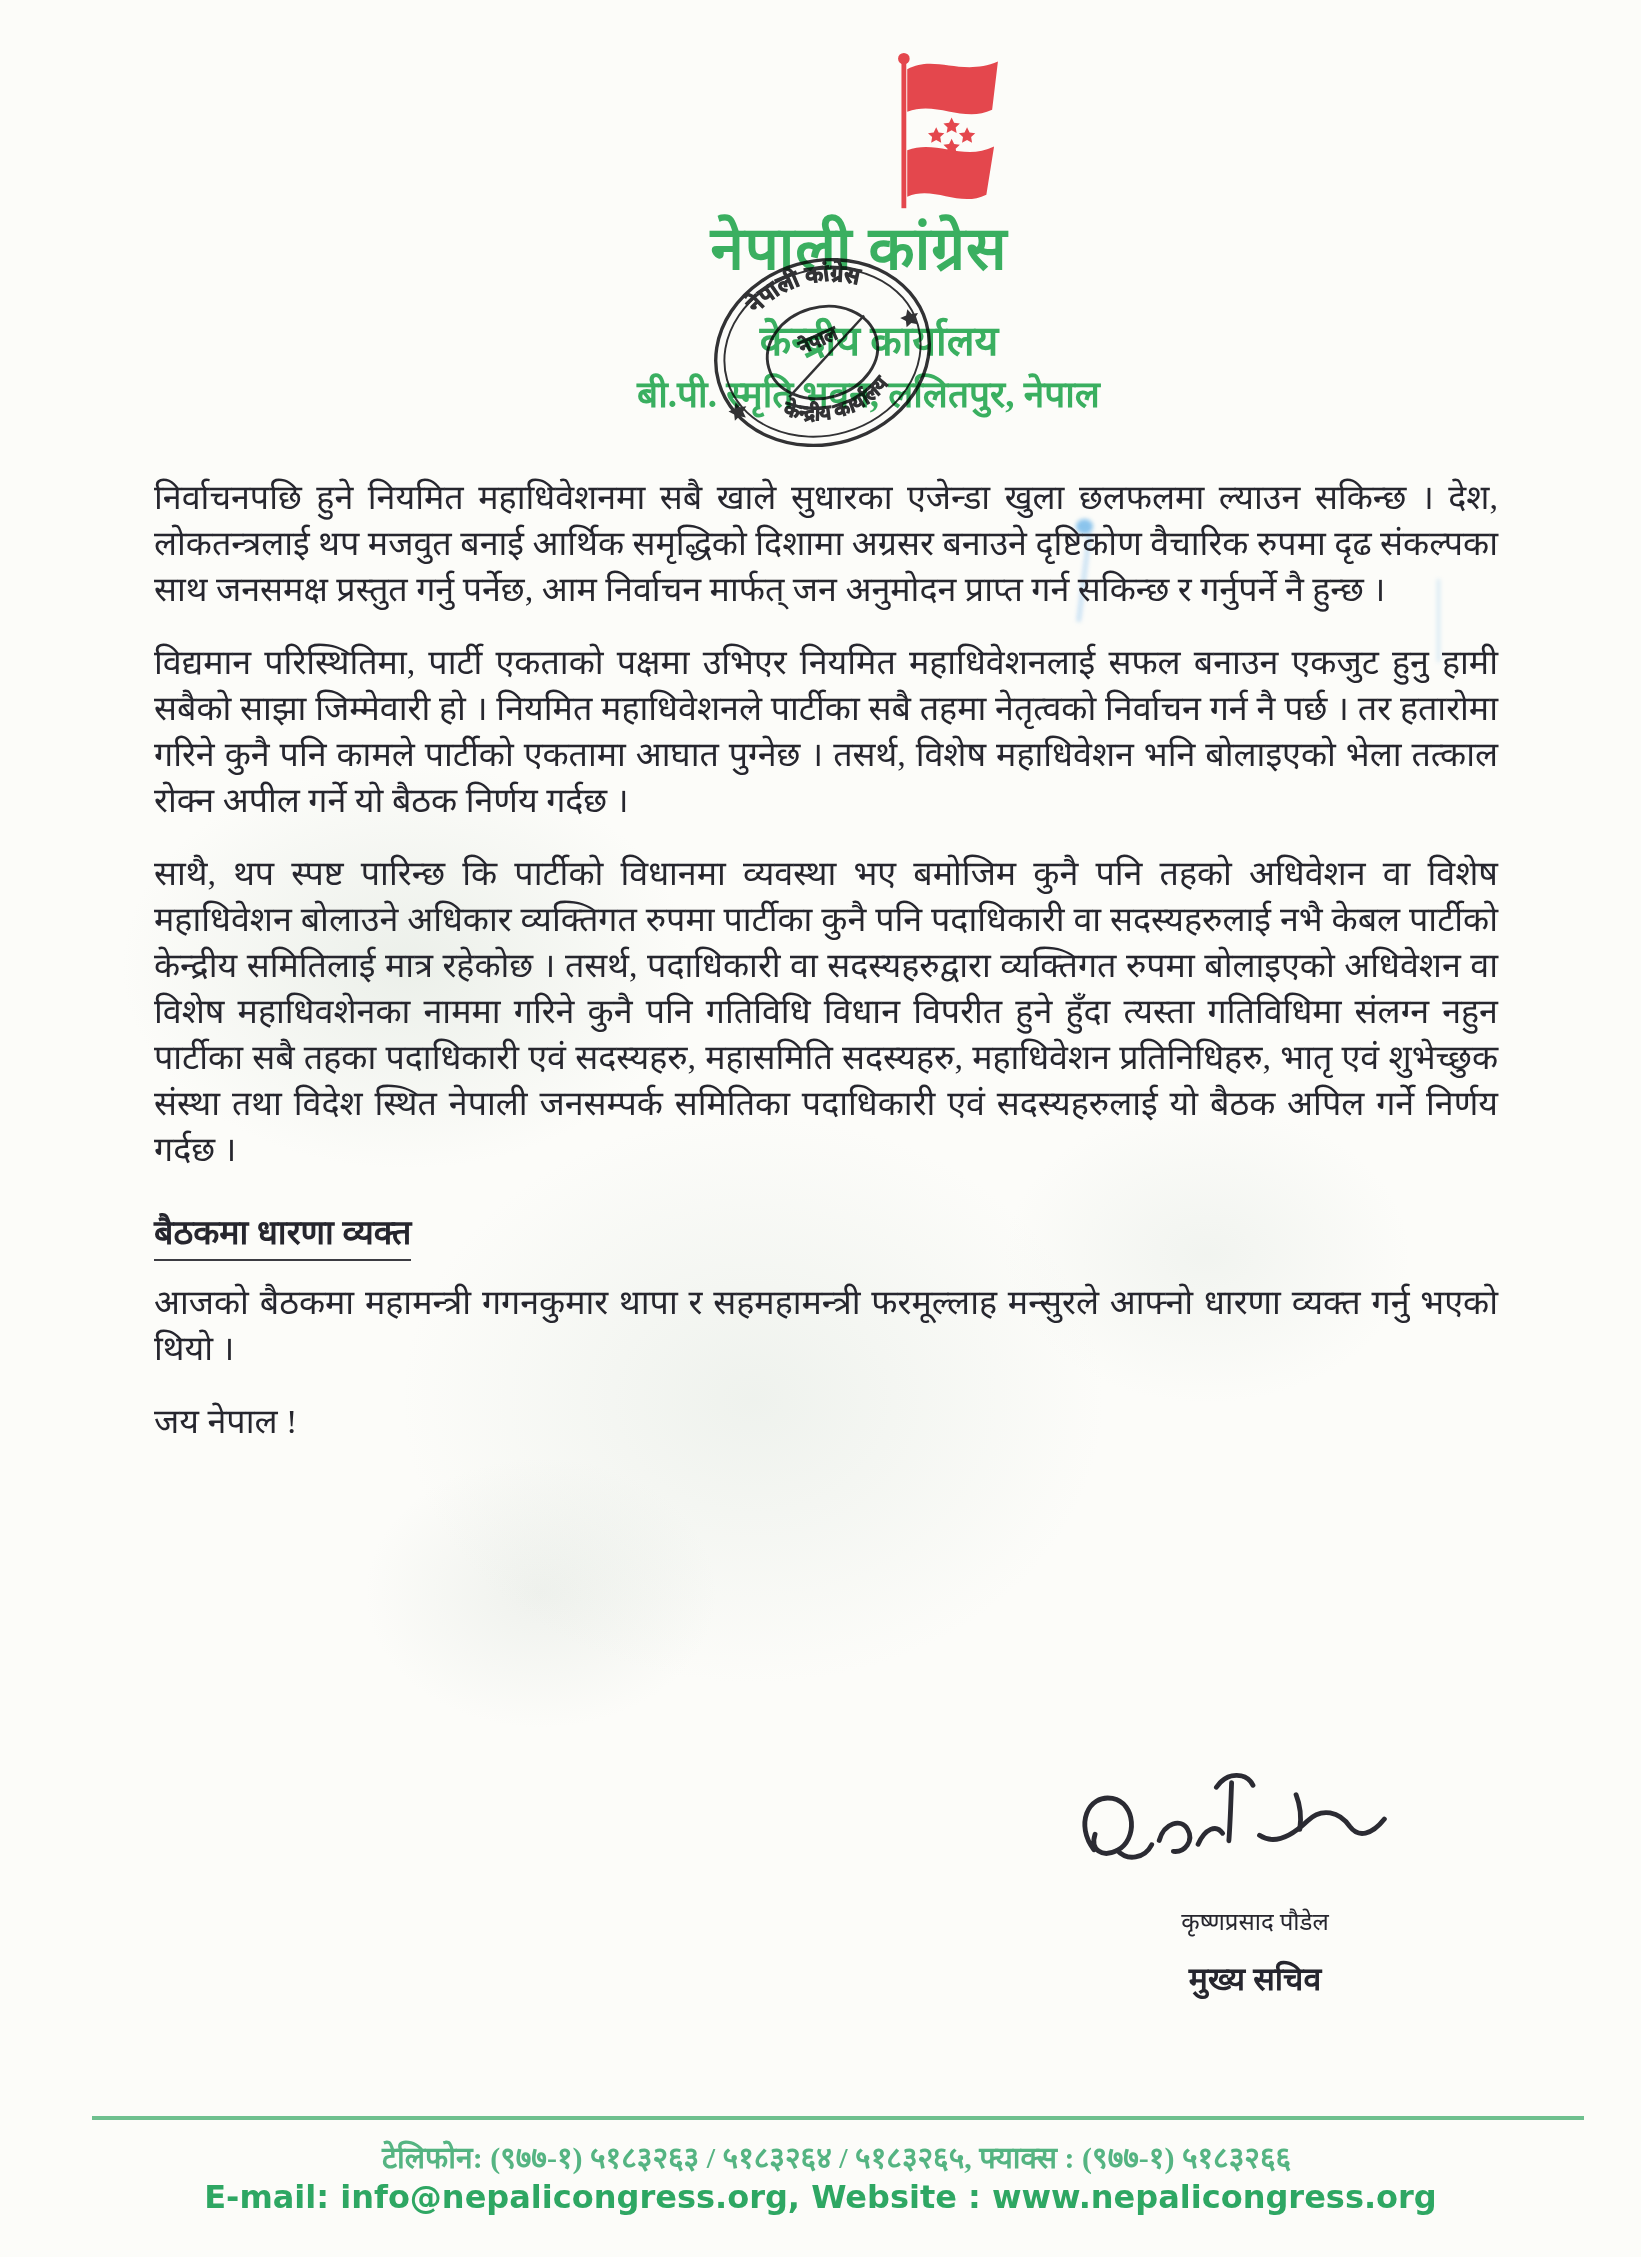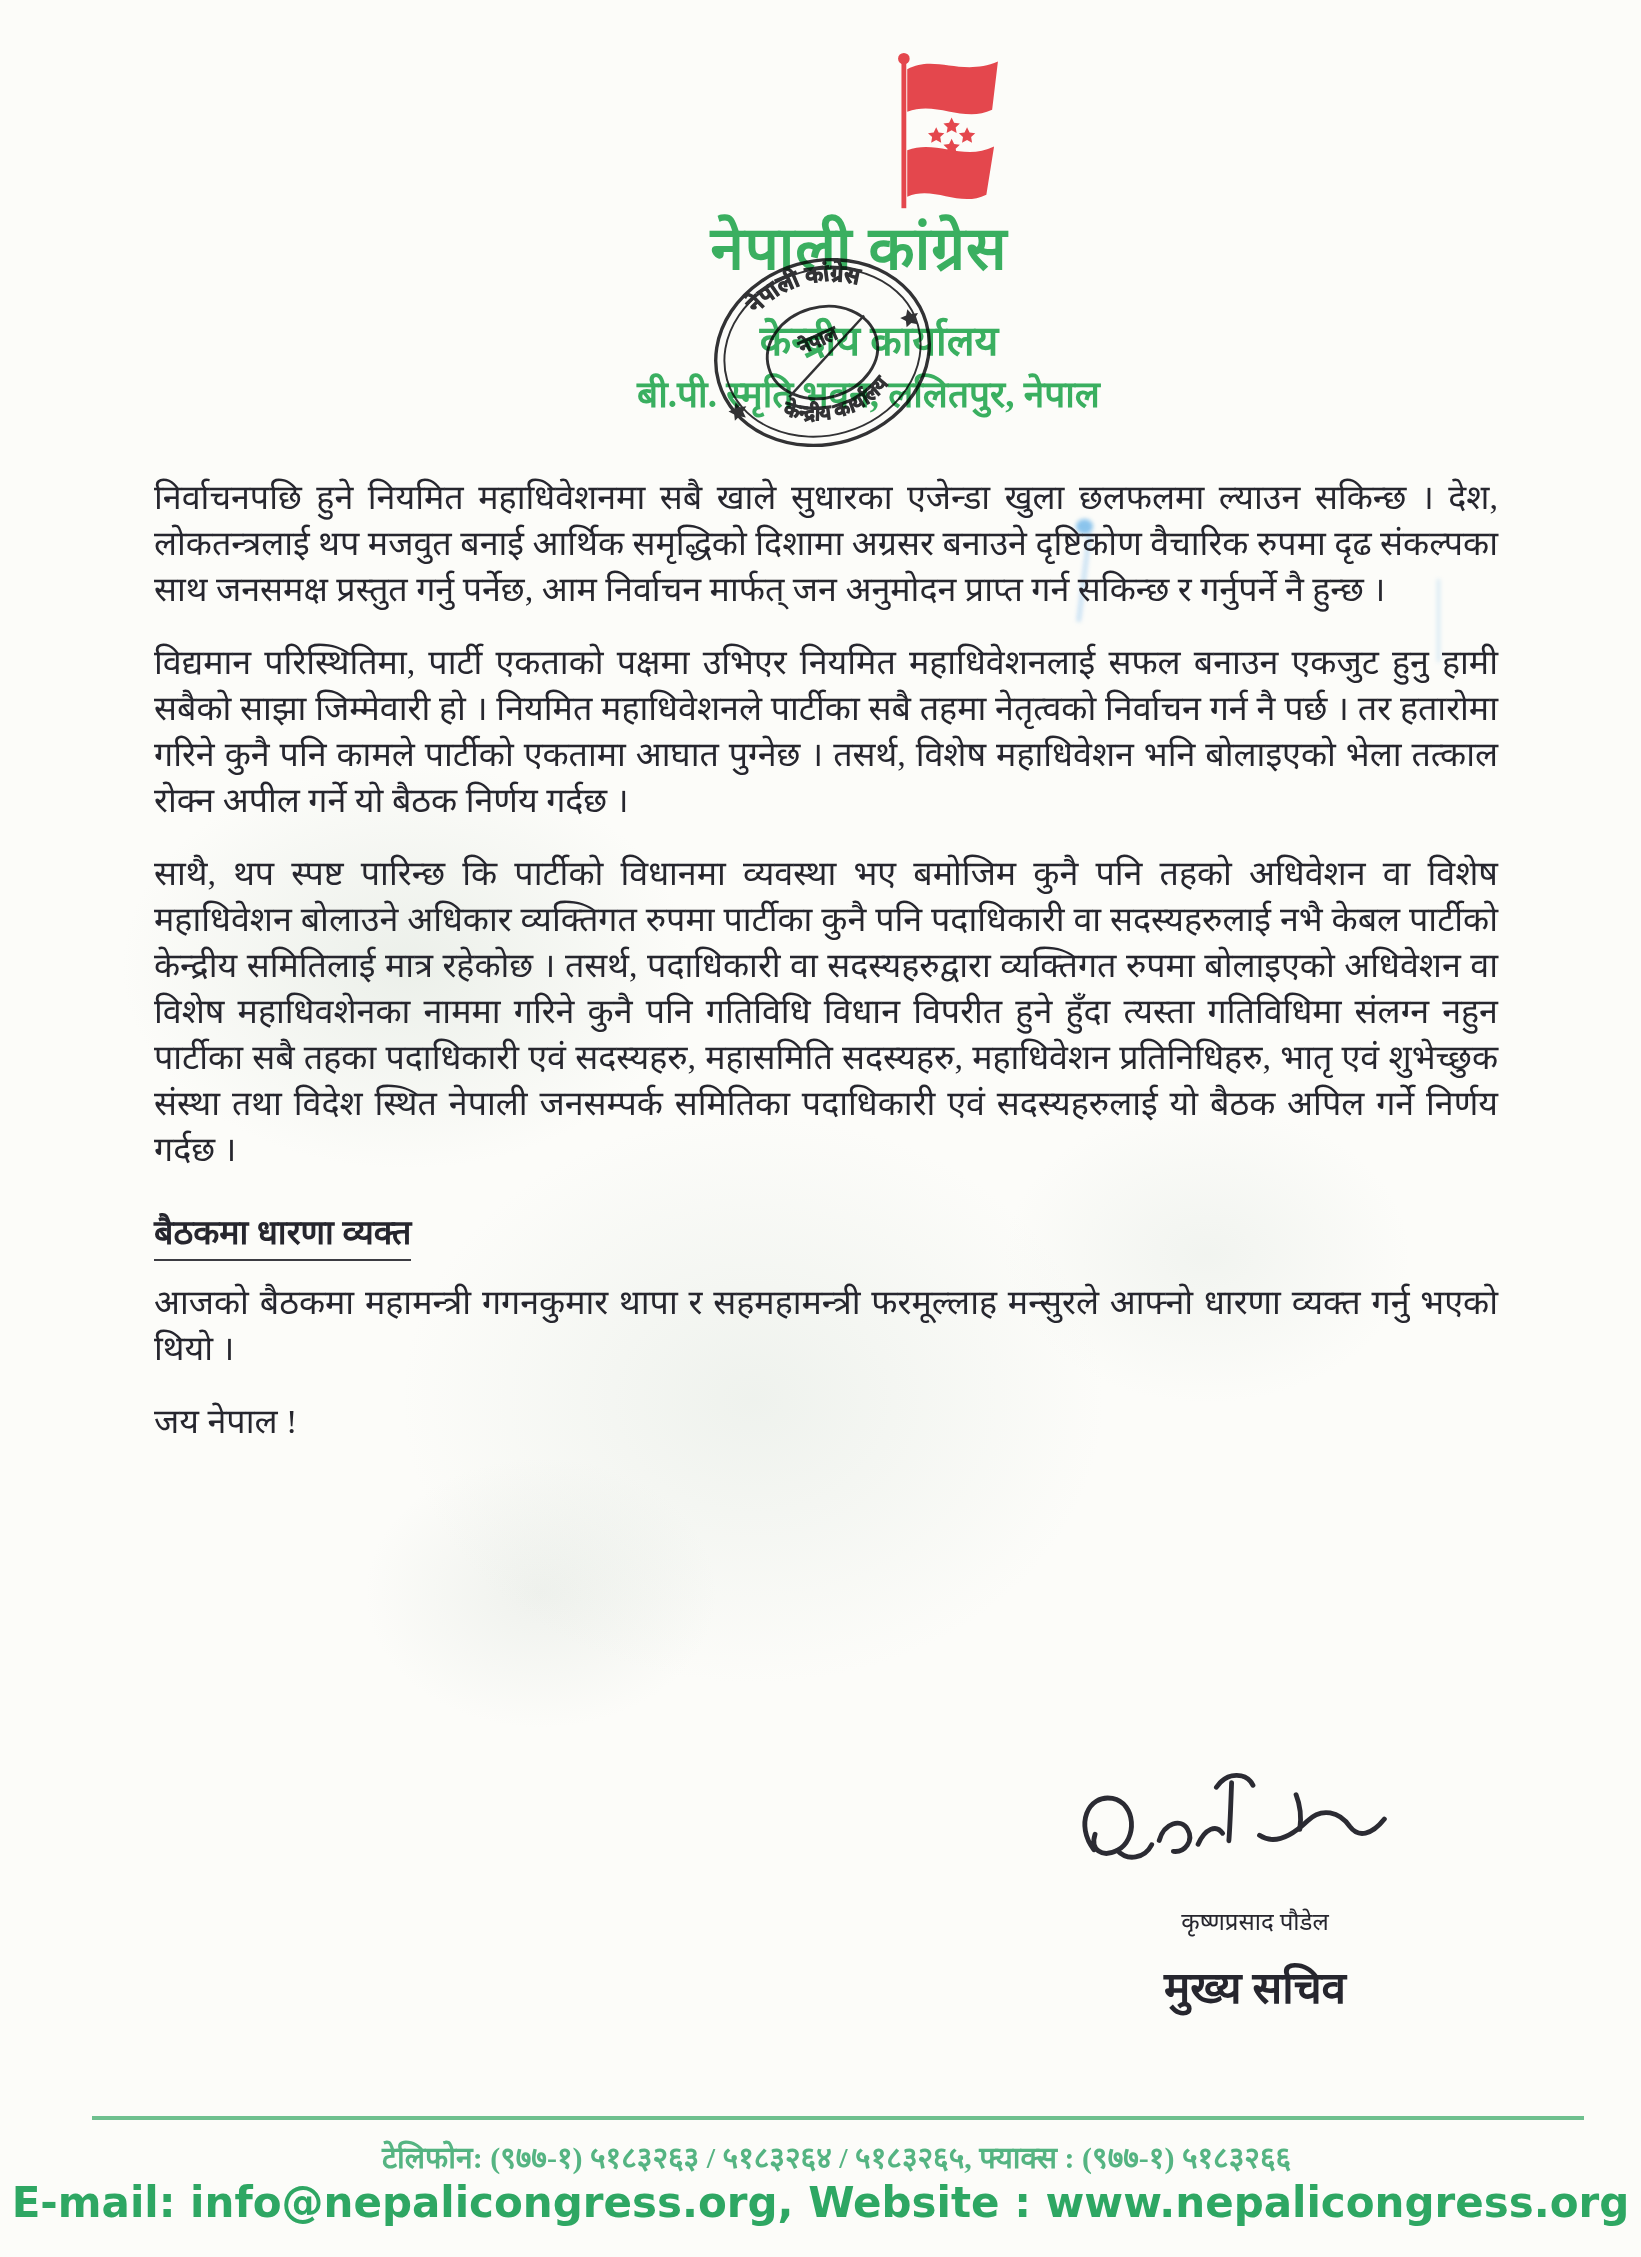--- a/index.html
+++ b/index.html
@@ -49,30 +49,30 @@
   .body-block p{margin:0 0 27px 0;}
   .section-heading{
     display:inline-block;margin:9.7px 0 19.3px 0;
     font-size:34px;font-weight:700;
     border-bottom:2.9px solid #3c3c42;padding-bottom:2.9px;
   }
   .section-par{margin:0 0 0 0;}
   .salutation{margin-top:71px;font-weight:400;}
   .sig-svg{position:absolute;left:1070px;top:1759px;width:338px;height:145px;}
   .sig-name{position:absolute;left:1052px;top:1904px;width:406px;text-align:center;font-size:24px;}
-  .sig-title{position:absolute;left:1052px;top:1956px;width:406px;text-align:center;font-size:44px;font-weight:700;}
+  .sig-title{position:absolute;left:1052px;top:1956px;width:406px;text-align:center;font-size:32px;font-weight:700;}
   .footer-rule{position:absolute;left:92px;top:2116px;width:1492px;height:3.9px;background:#6fc08f;}
   .footer-phone{
     position:absolute;left:16px;top:2136px;width:1641px;text-align:center;
     font-size:30px;color:#55b482;font-weight:700;
   }
   .footer-contact{
     position:absolute;left:0;top:2178px;width:1641px;text-align:center;
     font-family:"DejaVu Sans","Liberation Sans",sans-serif;
-    font-size:42px;color:#2ea763;font-weight:700;
+    font-size:32px;color:#2ea763;font-weight:700;
   }
   .ink-smudge{
     position:absolute;left:1076px;top:519px;width:17.4px;height:15.4px;border-radius:50%;
     background:rgba(45,150,225,.55);filter:blur(1.9px);pointer-events:none;
   }
   .ink-streak{
     position:absolute;left:1082px;top:533px;width:3.9px;height:89px;
     background:rgba(70,155,230,.32);filter:blur(1.9px);transform:rotate(7deg);pointer-events:none;
   }
   .ink-streak2{

